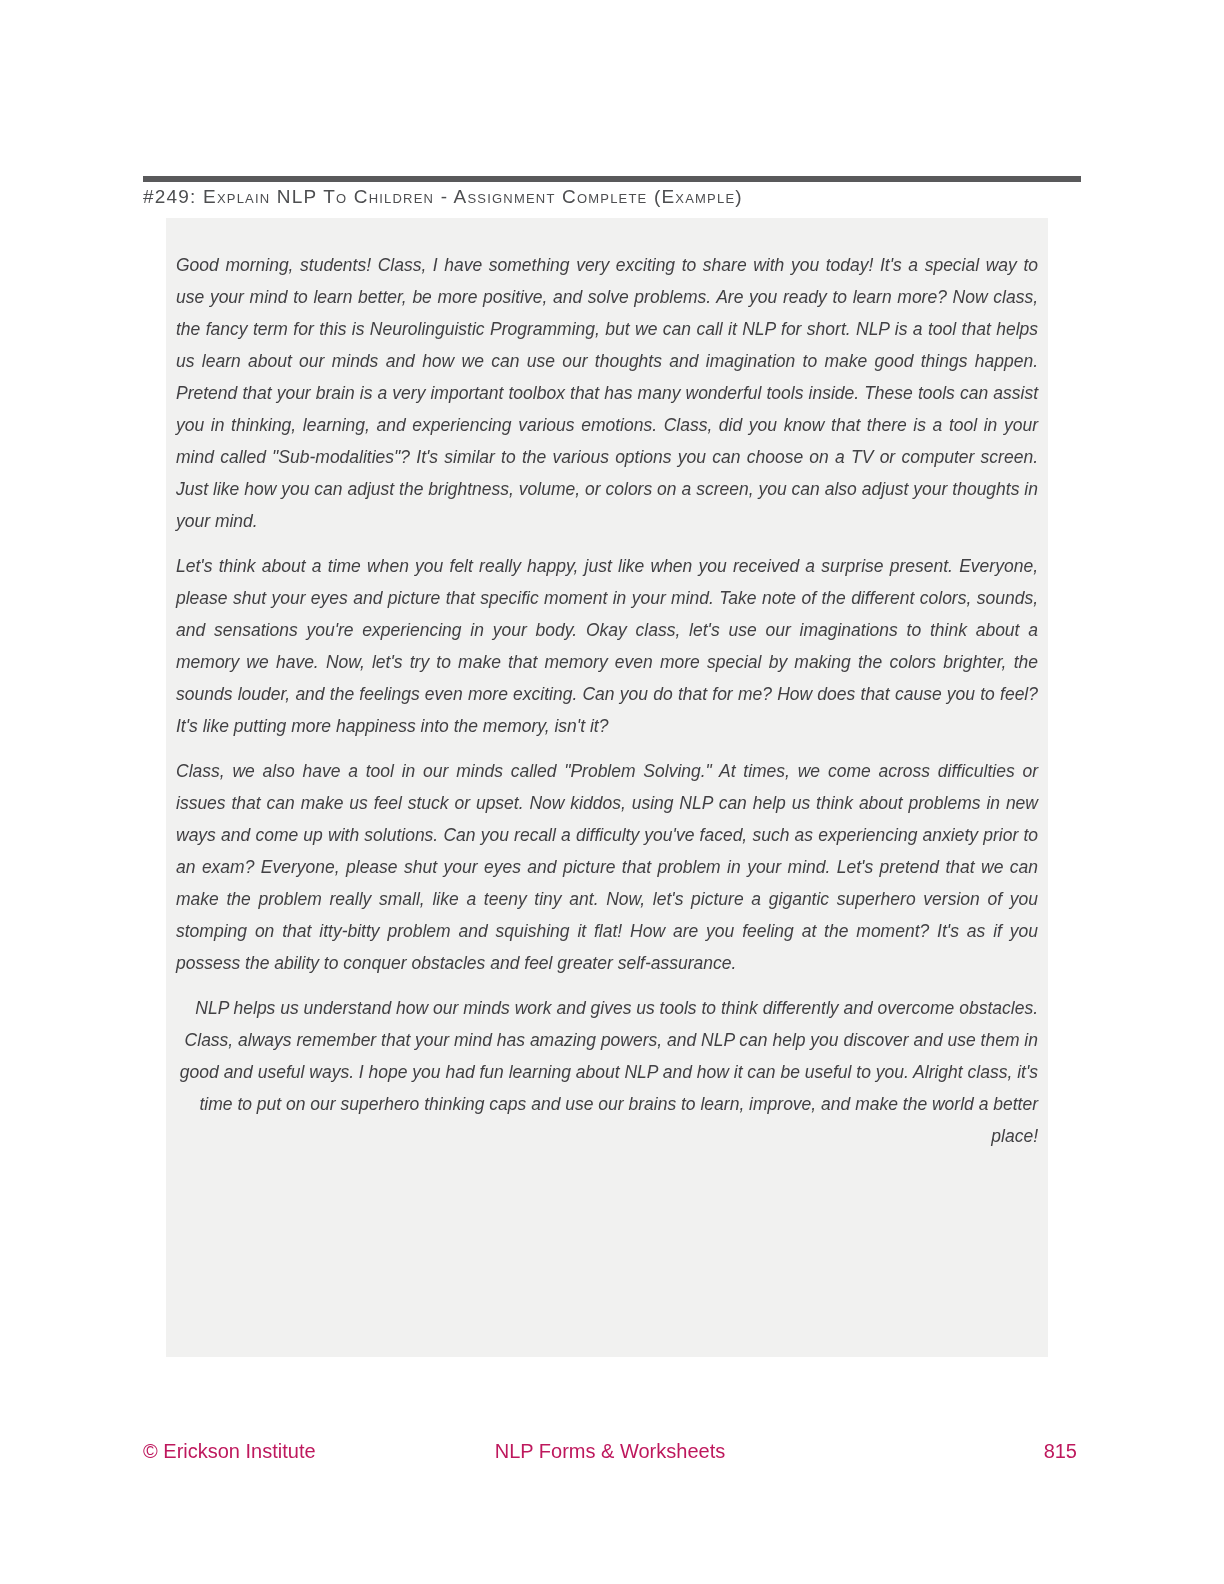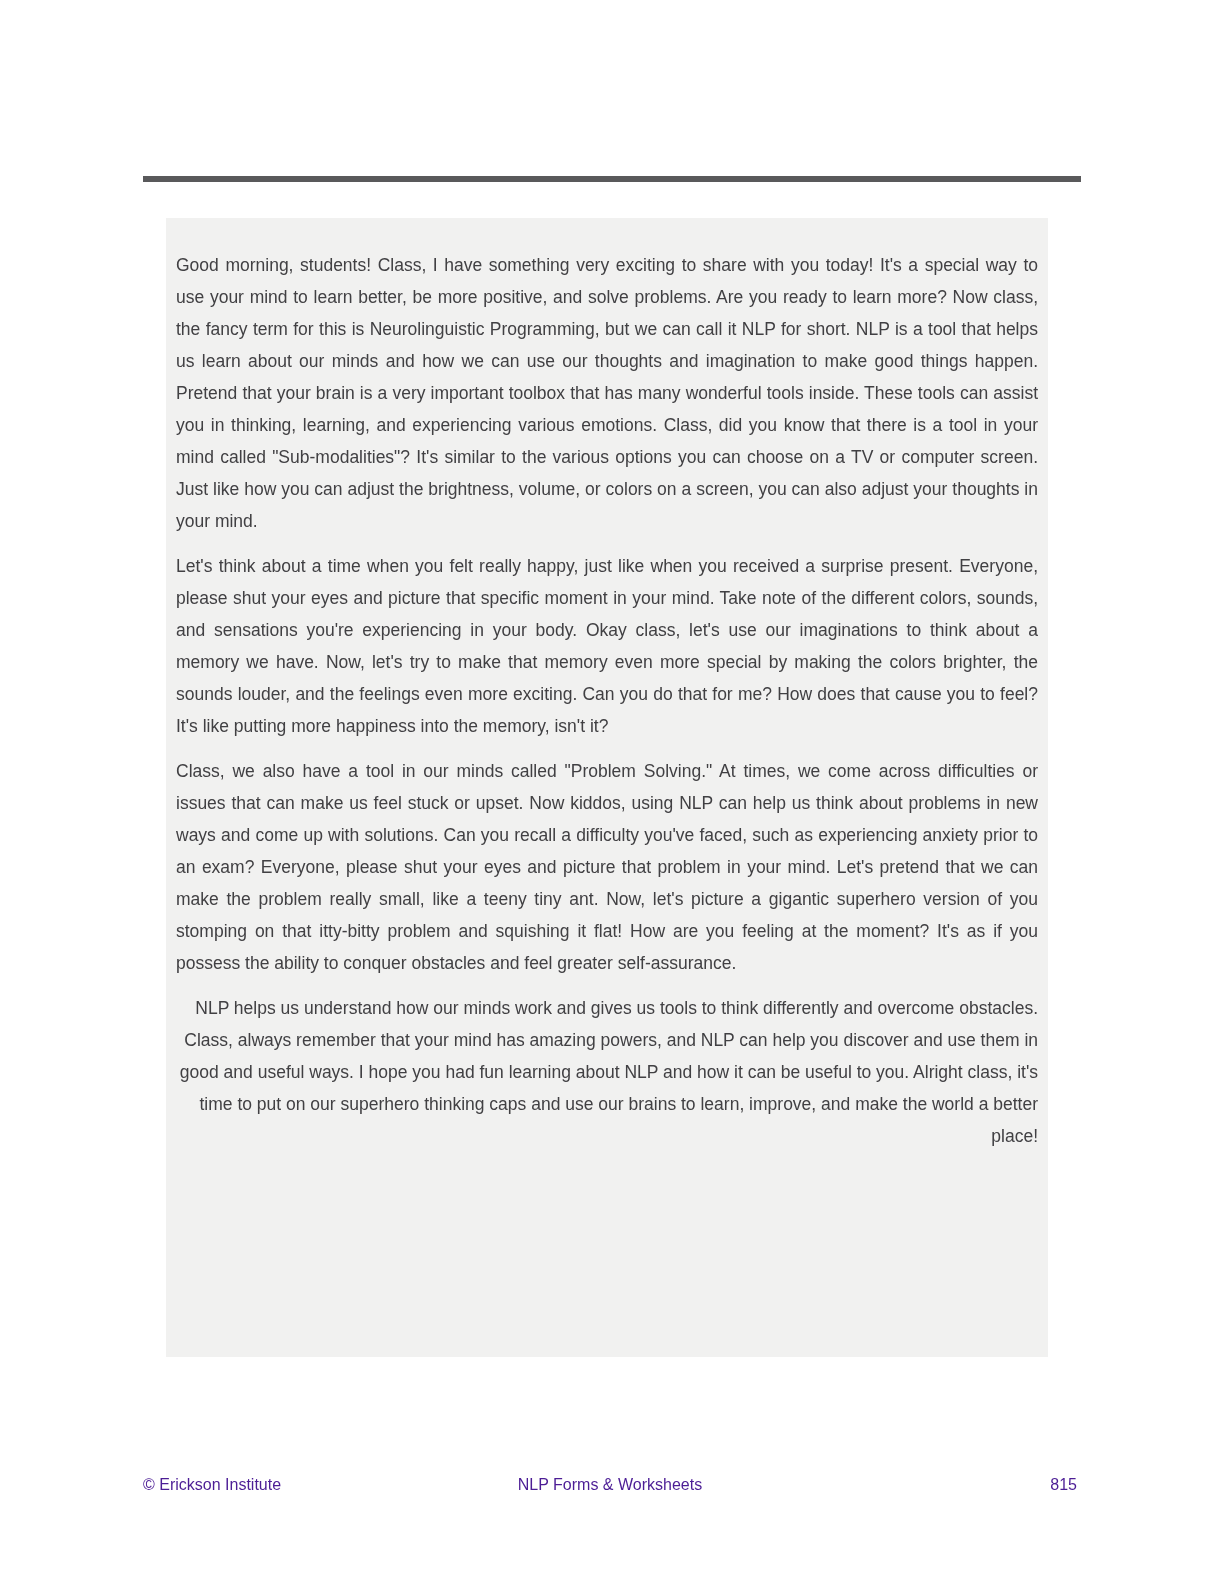--- a/index.html
+++ b/index.html
@@ -41,49 +41,51 @@
     left: 166px;
     top: 218px;
     width: 882px;
     height: 1139px;
     background: #f1f1f0;
     box-sizing: border-box;
     padding: 31px 10px 0 10px;
   }
   .example-text-panel p {
     margin: 0 0 13px 0;
+    font-style: italic;
     font-size: 17.5px;
     line-height: 32px;
     text-align: justify;
     color: #414043;
   }
   .example-text-panel p:last-child {
     text-align: right;
   }
   .page-footer {
     position: absolute;
     left: 143px;
     top: 1440px;
     width: 934px;
     display: grid;
     grid-template-columns: 1fr auto 1fr;
     align-items: baseline;
-    font-size: 16px;
-    color: #4c1d95;
+    font-size: 20px;
+    color: #be185d;
   }
   .page-footer .footer-center { justify-self: center; }
-  .page-footer .footer-right  { justify-self: end; margin-top: 36px; }
+  .page-footer .footer-right  { justify-self: end; }
 </style>
 </head>
 <body>
 
 <div class="page">
 
   <div class="title-rule"></div>
 
+  <h1 class="worksheet-title">#249: Explain NLP To Children - Assignment Complete (Example)</h1>
 
   <div class="example-text-panel">
     <p>Good morning, students! Class, I have something very exciting to share with you today! It's a special way to use your mind to learn better, be more positive, and solve problems. Are you ready to learn more? Now class, the fancy term for this is Neurolinguistic Programming, but we can call it NLP for short. NLP is a tool that helps us learn about our minds and how we can use our thoughts and imagination to make good things happen. Pretend that your brain is a very important toolbox that has many wonderful tools inside. These tools can assist you in thinking, learning, and experiencing various emotions. Class, did you know that there is a tool in your mind called "Sub-modalities"? It's similar to the various options you can choose on a TV or computer screen. Just like how you can adjust the brightness, volume, or colors on a screen, you can also adjust your thoughts in your mind.</p>
     <p>Let's think about a time when you felt really happy, just like when you received a surprise present. Everyone, please shut your eyes and picture that specific moment in your mind. Take note of the different colors, sounds, and sensations you're experiencing in your body. Okay class, let's use our imaginations to think about a memory we have. Now, let's try to make that memory even more special by making the colors brighter, the sounds louder, and the feelings even more exciting. Can you do that for me? How does that cause you to feel? It's like putting more happiness into the memory, isn't it?</p>
     <p>Class, we also have a tool in our minds called "Problem Solving." At times, we come across difficulties or issues that can make us feel stuck or upset. Now kiddos, using NLP can help us think about problems in new ways and come up with solutions. Can you recall a difficulty you've faced, such as experiencing anxiety prior to an exam? Everyone, please shut your eyes and picture that problem in your mind. Let's pretend that we can make the problem really small, like a teeny tiny ant. Now, let's picture a gigantic superhero version of you stomping on that itty-bitty problem and squishing it flat! How are you feeling at the moment? It's as if you possess the ability to conquer obstacles and feel greater self-assurance.</p>
     <p>NLP helps us understand how our minds work and gives us tools to think differently and overcome obstacles. Class, always remember that your mind has amazing powers, and NLP can help you discover and use them in good and useful ways. I hope you had fun learning about NLP and how it can be useful to you. Alright class, it's time to put on our superhero thinking caps and use our brains to learn, improve, and make the world a better place!</p>
   </div>
 
   <div class="page-footer">
     <span class="footer-left">© Erickson Institute</span>

